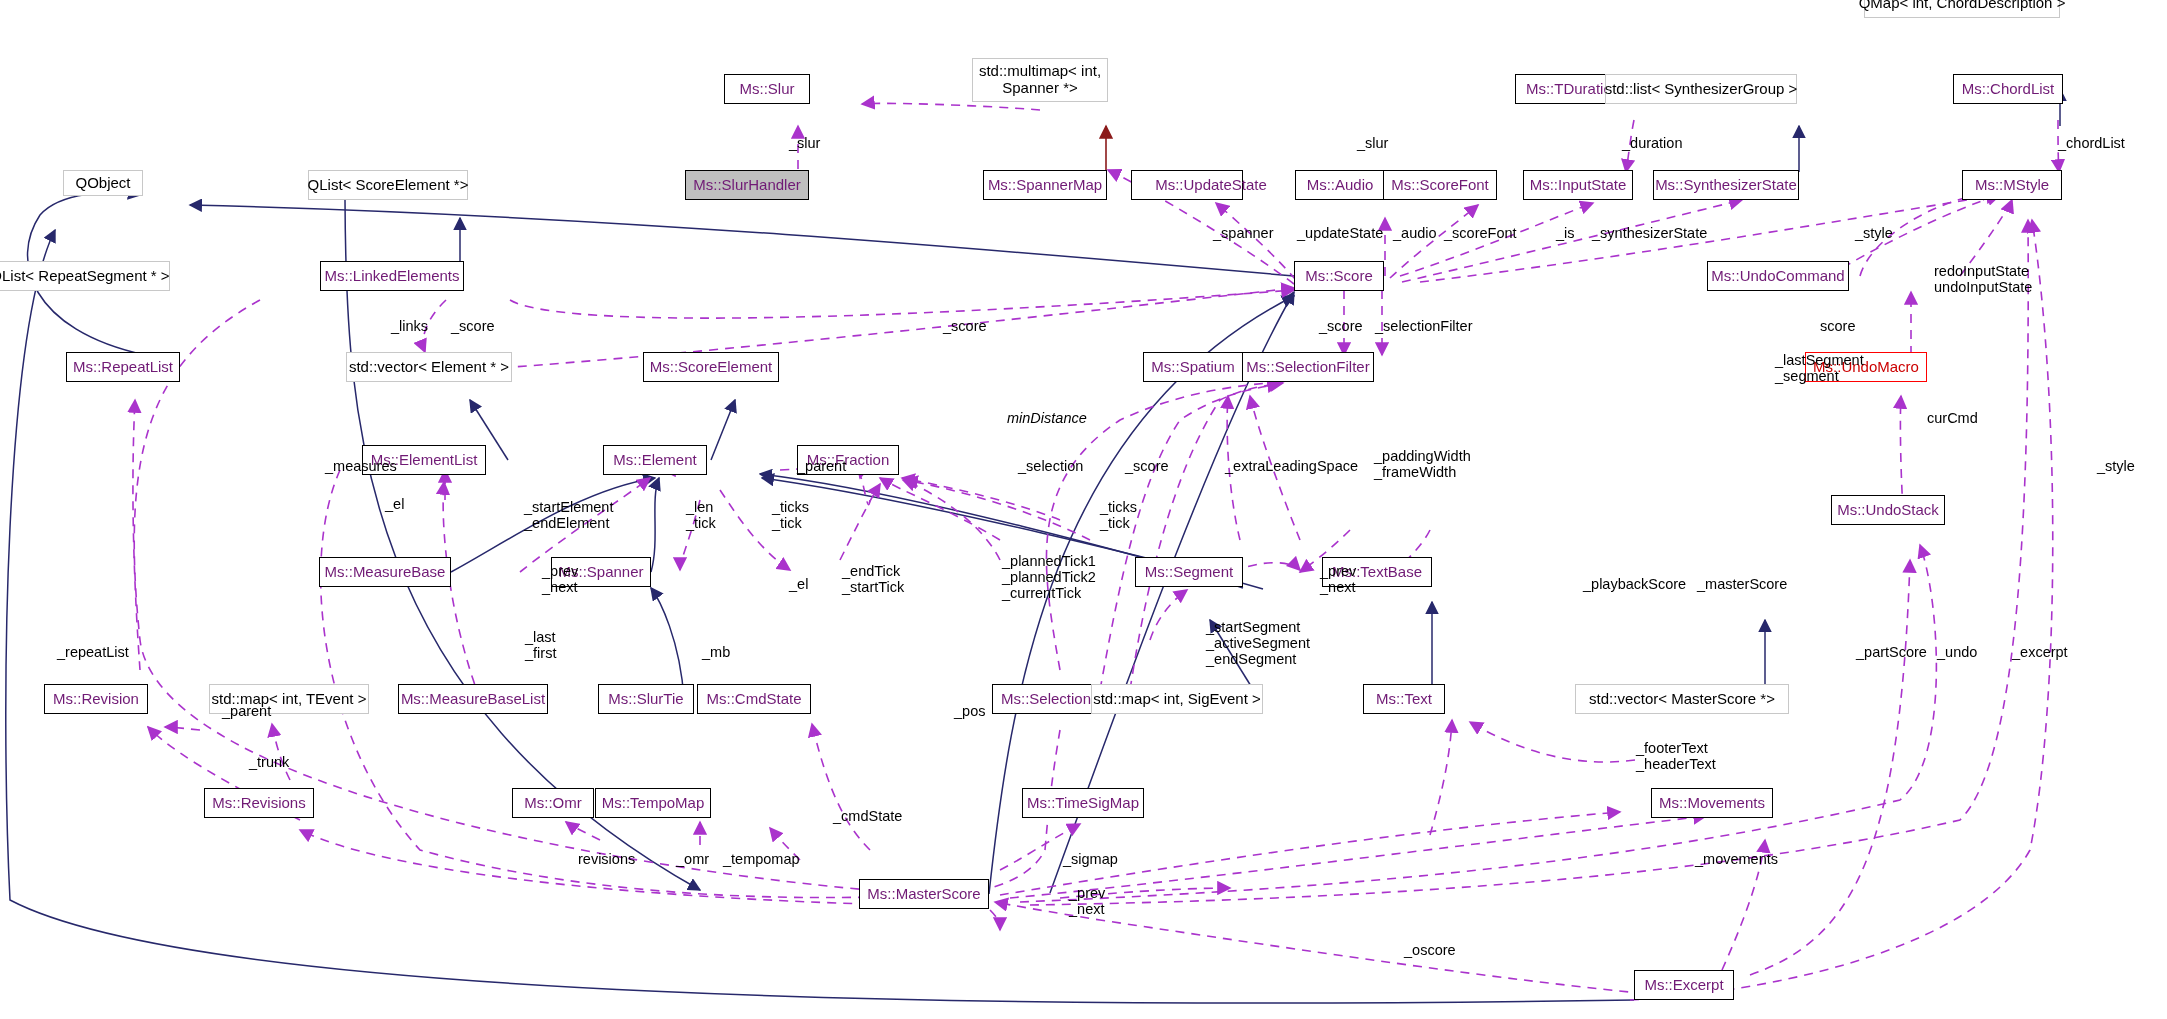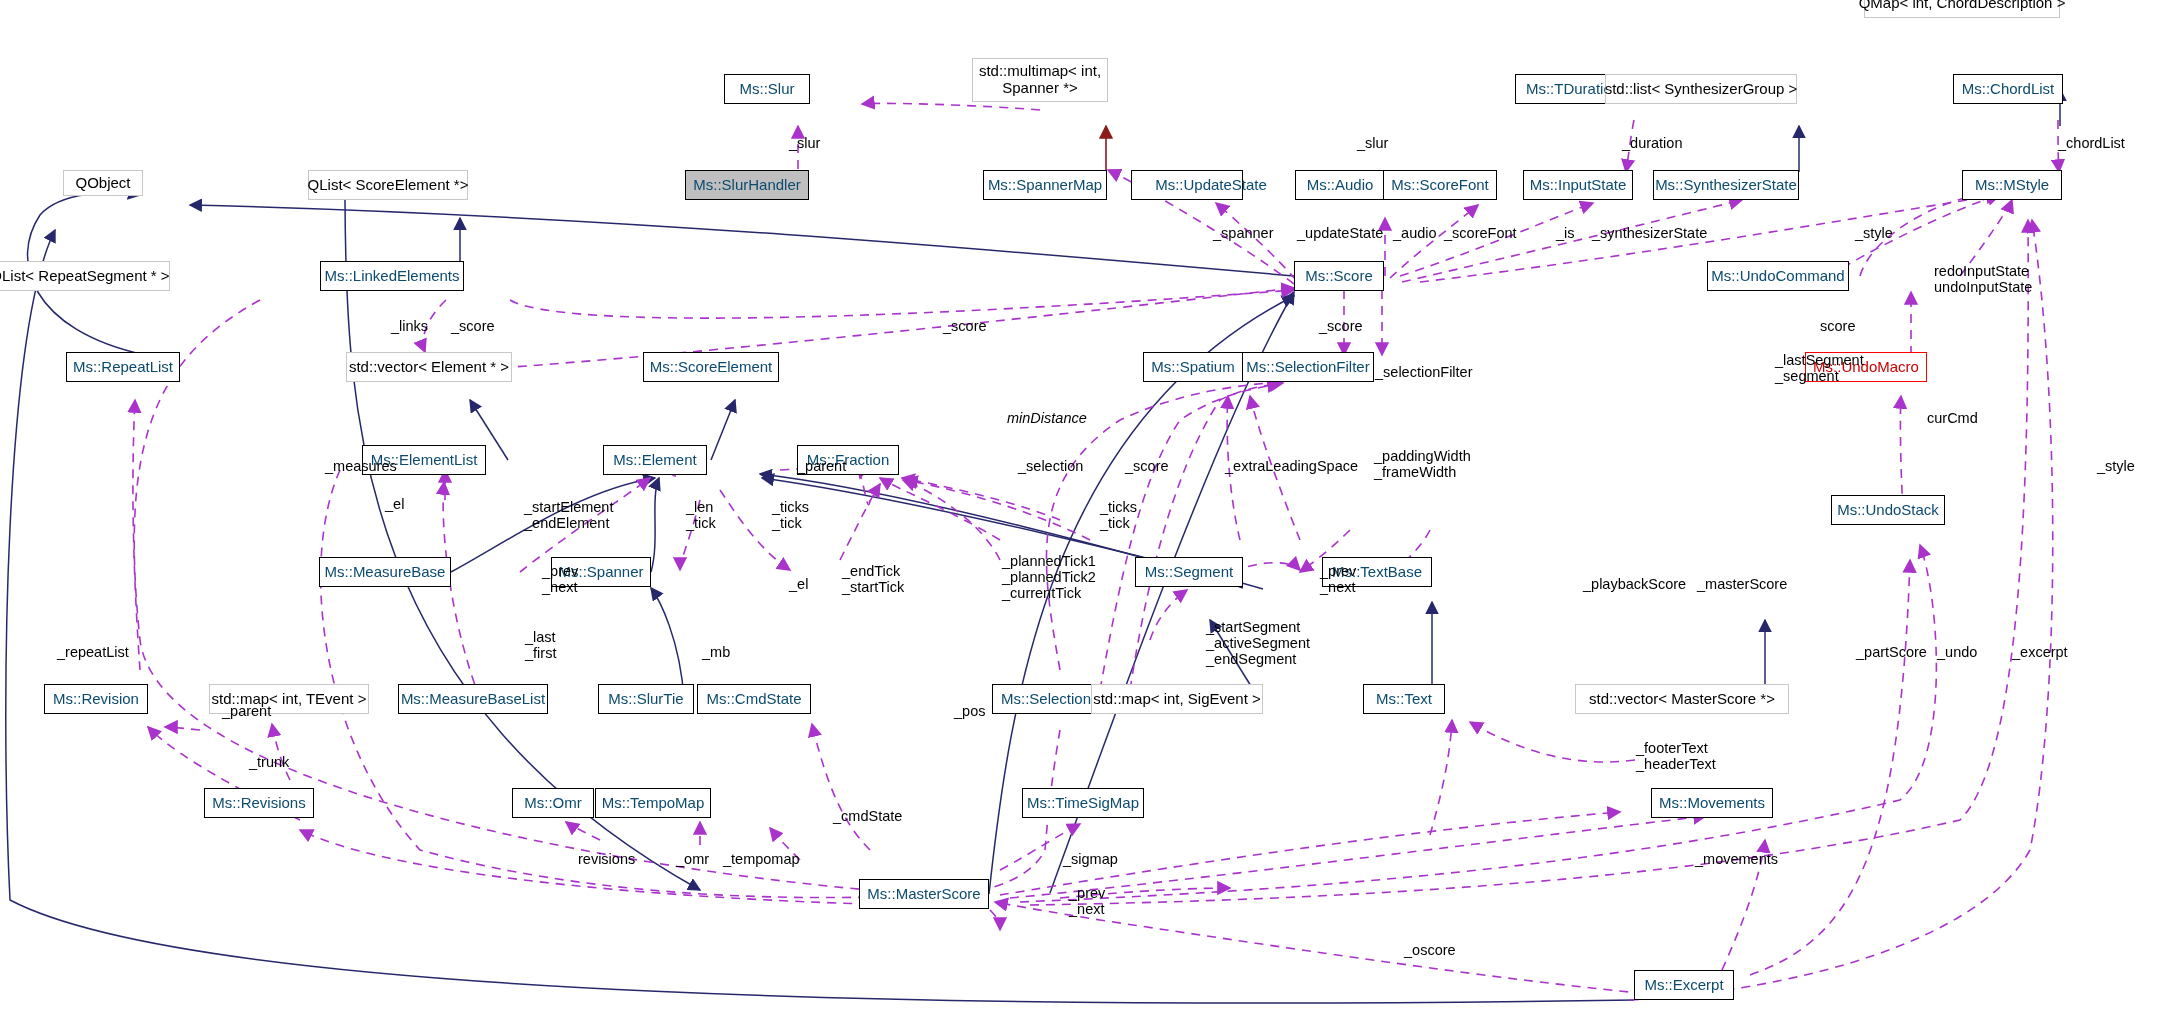--- a/index.html
+++ b/index.html
@@ -15,21 +15,21 @@
   #edges{position:absolute;left:0;top:0;width:2167px;height:1019px;}
   .node{
     position:absolute;
     box-sizing:border-box;
     display:flex;
     align-items:center;
     justify-content:center;
     text-align:center;
     font-size:15px;
     line-height:1.12;
-    color:#0c4a6e;
+    color:#701a75;
     background:#ffffff;
     white-space:pre;
     z-index:5;
   }
   .node.solid{border:1.4px solid #000000;}
   .node.faded{border:1px solid #c8c8c8;color:#000000;}
   .node.current{border:1.4px solid #000000;background:#bfbfbf;}
   .node.hilite{border:1.4px solid #ff0000;color:#cc0000;}
   .elabel{
     position:absolute;
@@ -217,21 +217,21 @@
     <div class="elabel" style="left: 1444px; top: 225px;">_scoreFont</div>
     <div class="elabel" style="left: 1556px; top: 225px;">_is</div>
     <div class="elabel" style="left: 1592px; top: 225px;">_synthesizerState</div>
     <div class="elabel" style="left: 1855px; top: 225px;">_style</div>
     <div class="elabel" style="left: 1934px; top: 263px;">redoInputState
 undoInputState</div>
     <div class="elabel" style="left: 391px; top: 318px;">_links</div>
     <div class="elabel" style="left: 451px; top: 318px;">_score</div>
     <div class="elabel" style="left: 943px; top: 318px;">_score</div>
     <div class="elabel" style="left: 1319px; top: 318px;">_score</div>
-    <div class="elabel" style="left: 1375px; top: 318px; margin-top: 46px;">_selectionFilter</div>
+    <div class="elabel" style="left: 1375px; top: 318px;">_selectionFilter</div>
     <div class="elabel" style="left: 1820px; top: 318px;">score</div>
     <div class="elabel" style="left: 1775px; top: 352px;">_lastSegment
 _segment</div>
     <div class="elabel" style="left: 325px; top: 458px;">_measures</div>
     <div class="elabel" style="left: 1007px; top: 410px; font-style: italic;">minDistance</div>
     <div class="elabel" style="left: 1927px; top: 410px;">curCmd</div>
     <div class="elabel" style="left: 2097px; top: 458px;">_style</div>
     <div class="elabel" style="left: 1018px; top: 458px;">_selection</div>
     <div class="elabel" style="left: 1125px; top: 458px;">_score</div>
     <div class="elabel" style="left: 1225px; top: 458px;">_extraLeadingSpace</div>

